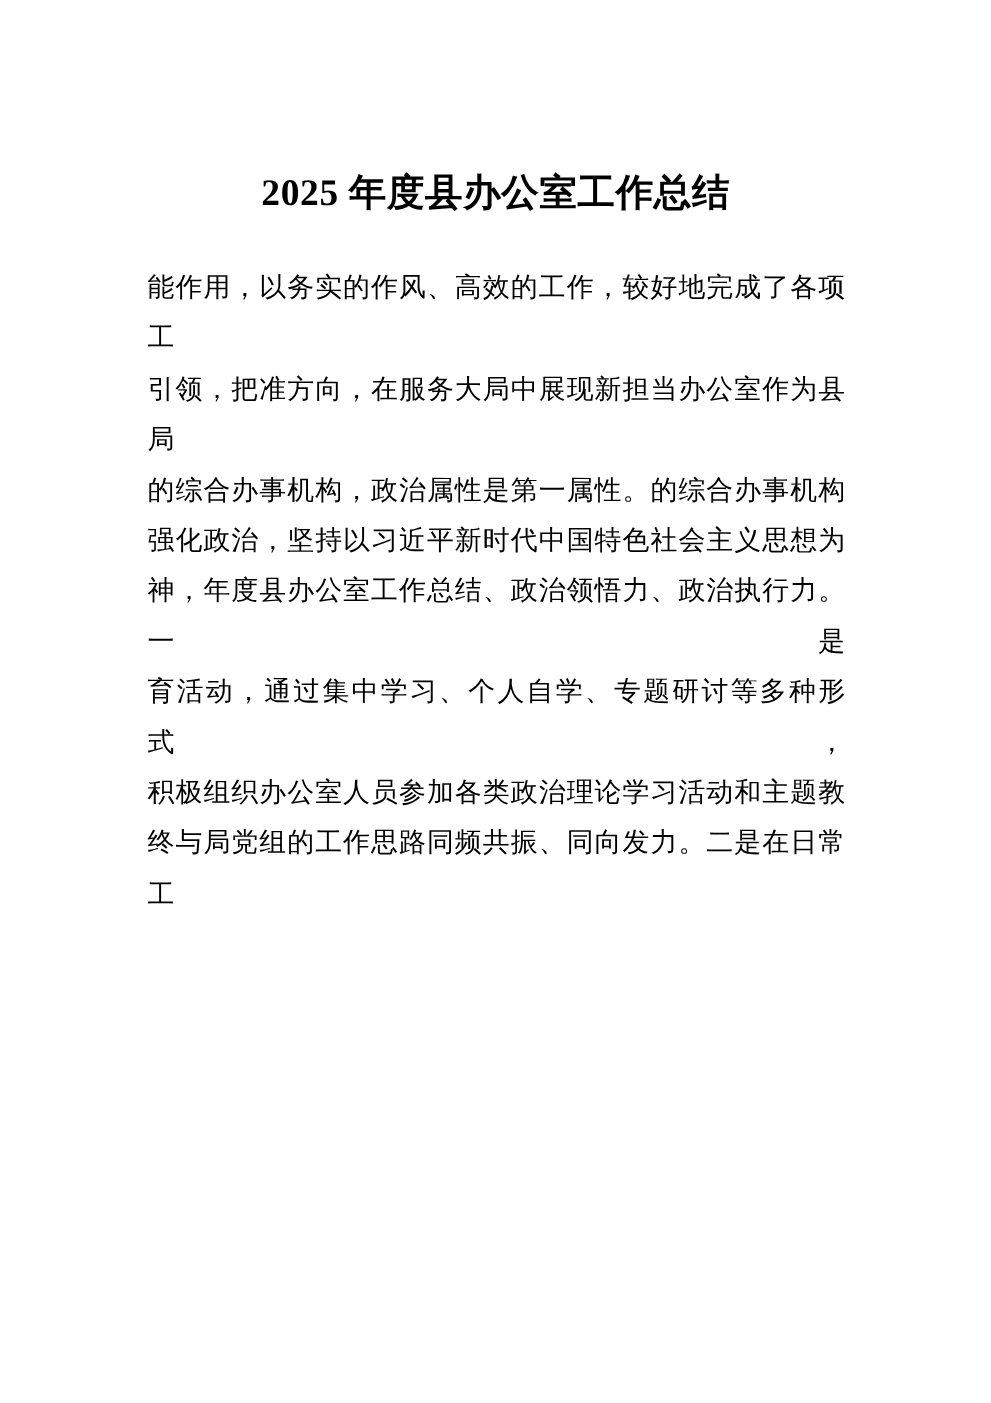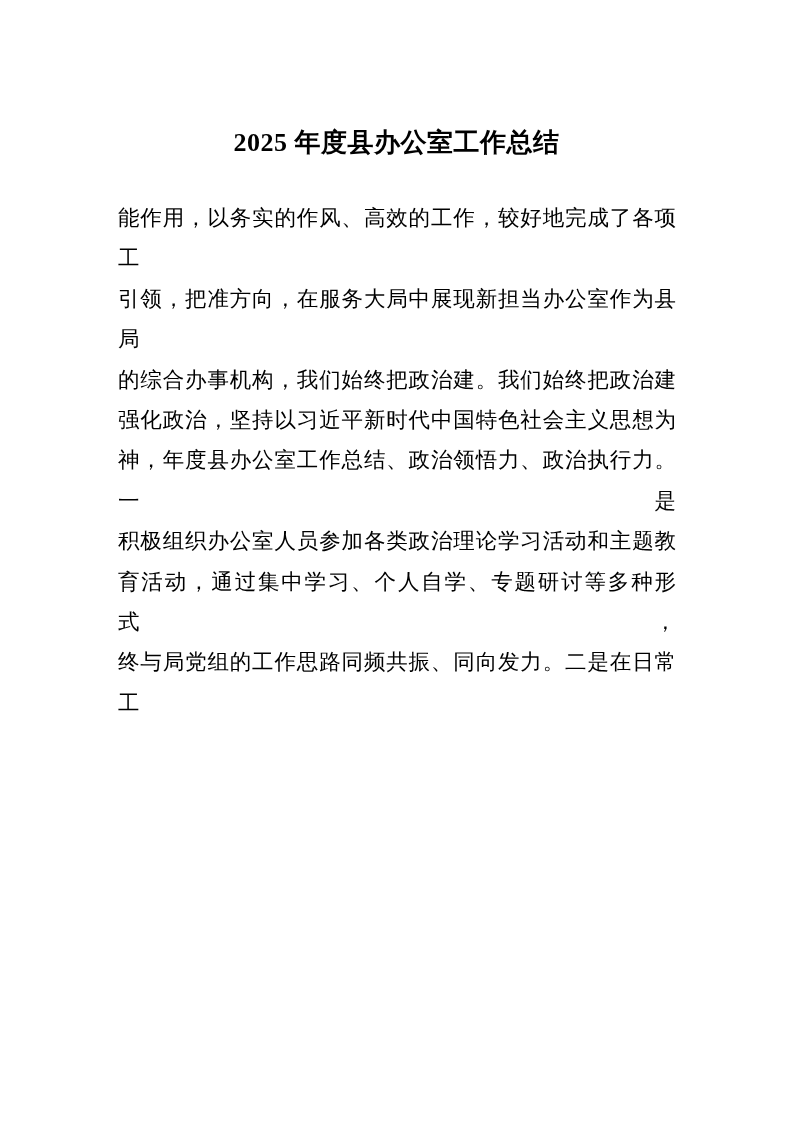--- a/index.html
+++ b/index.html
@@ -10,24 +10,24 @@
   .page {
     position: relative;
     width: 793px;
     height: 1122px;
     background: #ffffff;
     overflow: hidden;
     color: #000000;
     font-family: "Liberation Serif", "DejaVu Serif", serif;
   }
   .doc-title {
-    margin: 0;
+    margin: 12px;
     padding-top: 124px;
     text-align: center;
-    font-size: 26px;
+    font-size: 30px;
     font-weight: 700;
     line-height: 38px;
     letter-spacing: 0.5px;
     color: #000000;
   }
   .doc-body {
     margin: 36px 117px 0 118px;
     font-size: 21.5px;
     line-height: 40.4px;
     color: #000000;
@@ -41,21 +41,21 @@
 </style>
 </head>
 <body>
 
 <div class="page">
   <h1 class="doc-title">2025 年度县办公室工作总结</h1>
 
   <div class="doc-body">
     <div class="body-line">能作用，以务实的作风、高效的工作，较好地完成了各项工</div>
     <div class="body-line">引领，把准方向，在服务大局中展现新担当办公室作为县局</div>
-    <div class="body-line">的综合办事机构，我们始终把政治建。我们始终把政治建</div>
+    <div class="body-line">的综合办事机构，政治属性是第一属性。的综合办事机构</div>
     <div class="body-line">强化政治，坚持以习近平新时代中国特色社会主义思想为</div>
     <div class="body-line">神，年度县办公室工作总结、政治领悟力、政治执行力。一是</div>
+    <div class="body-line">育活动，通过集中学习、个人自学、专题研讨等多种形式，</div>
     <div class="body-line">积极组织办公室人员参加各类政治理论学习活动和主题教</div>
-    <div class="body-line">育活动，通过集中学习、个人自学、专题研讨等多种形式，</div>
     <div class="body-line">终与局党组的工作思路同频共振、同向发力。二是在日常工</div>
 
   </div>
 </div>
 
 </body></html>

